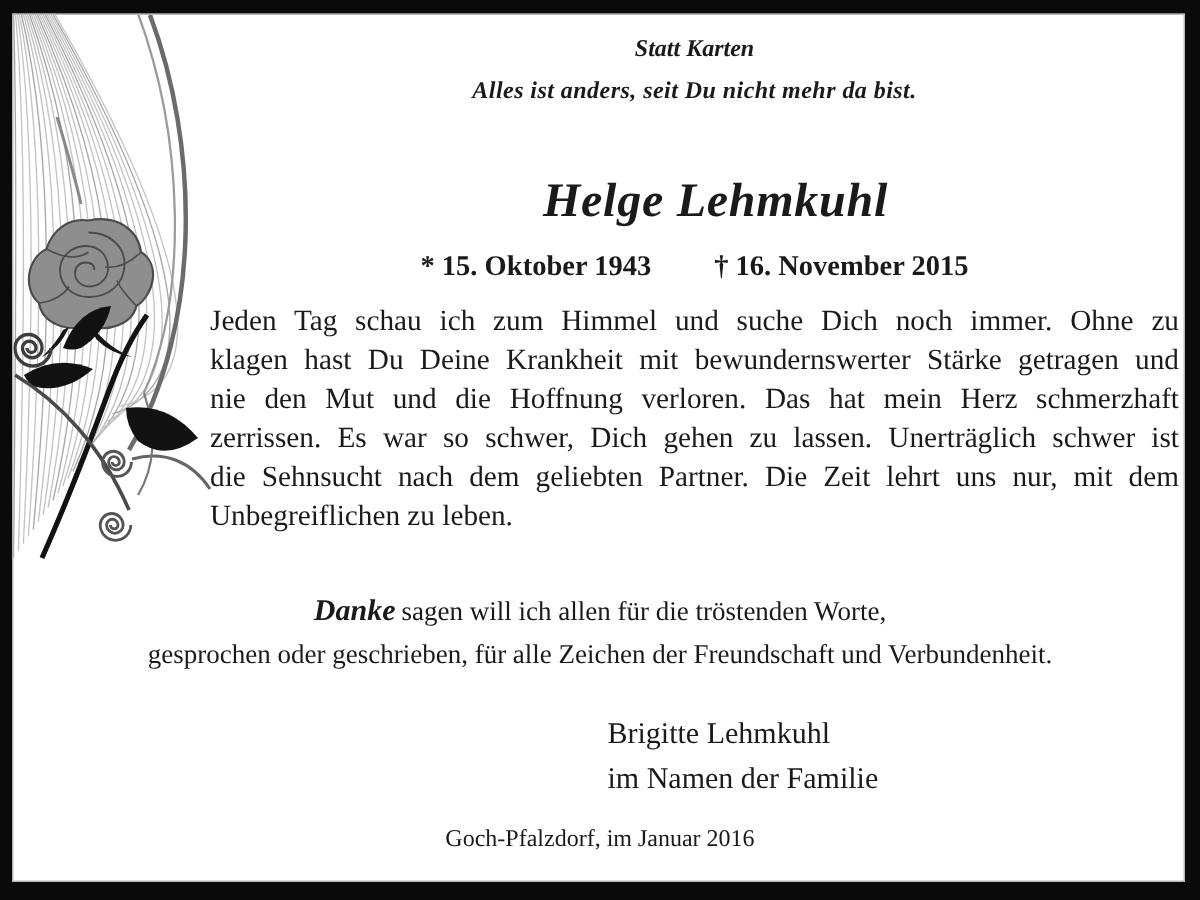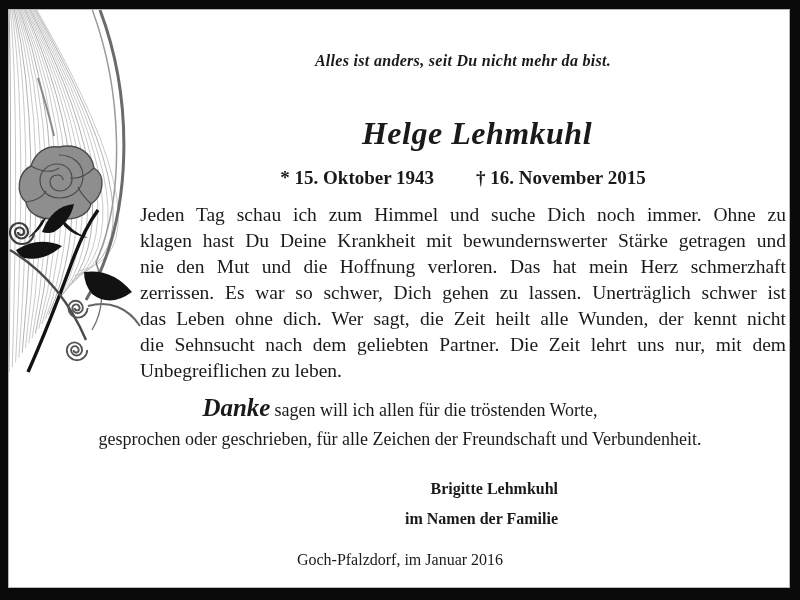--- a/index.html
+++ b/index.html
@@ -24,22 +24,22 @@
     font-size:32px; font-weight:bold; font-style:italic; letter-spacing:.5px;}
   .dates{left:132px; top:158px; width:646px; text-align:center;
     font-size:19px; font-weight:bold;}
   .dates span{margin:0 21px; white-space:nowrap;}
   .bodytext{left:132px; top:193px; width:646px;
     font-size:19.5px; line-height:26px;}
   .jline{text-align:justify; text-align-last:justify;}
   .jline:last-child{text-align-last:left;}
   .thanks{left:20px; top:384px; width:744px; text-align:center;
     font-size:18px; line-height:29px;}
-  .danke{font-size:25px; font-weight:bold; font-style:italic; margin-right:4px;margin-top:23px;}
-  .sig{left:397px; top:465px; font-size:16px; font-weight:bold; line-height:30px; text-align:right;}
+  .danke{font-size:20px; font-weight:bold; font-style:italic; margin-right:4px;margin-top:23px;}
+  .sig{left:397px; top:465px; font-size:20px; font-weight:normal; line-height:30px; text-align:left;}
   .place{left:20px; top:542px; width:744px; text-align:center; font-size:16px;}
   [data-interactable]{cursor:default;}
 </style>
 </head>
 <body>
 
 <div class="page" data-interactable="false">
 
   <svg class="ornament" viewBox="0 0 800 600" data-interactable="false" xmlns="http://www.w3.org/2000/svg">
     <g id="fan-lines">
@@ -85,33 +85,33 @@
 
     <path d="M 42 232 Q 52 206 74 204 Q 70 222 54 232 Q 48 234 42 232 Z" fill="#121212"></path>
     <path d="M 16 250 Q 38 236 62 246 Q 44 262 24 258 Q 18 255 16 250 Z" fill="#121212"></path>
     <path d="M 84 272 Q 112 268 132 292 Q 110 308 92 294 Q 84 284 84 272 Z" fill="#121212"></path>
 
     <path d="M 12 0 a12 12 0 0 1 -24 0 a9 9 0 0 1 18 0 a6.5 6.5 0 0 1 -13 0 a4.5 4.5 0 0 1 9 0 a3 3 0 0 1 -6 0" transform="translate(22,232)" fill="none" stroke="#3d3d3d" stroke-width="2.2"></path>
     <path d="M 12 0 a12 12 0 0 1 -24 0 a9 9 0 0 1 18 0 a6.5 6.5 0 0 1 -13 0 a4.5 4.5 0 0 1 9 0 a3 3 0 0 1 -6 0" transform="translate(78,308) scale(0.8)" fill="none" stroke="#555" stroke-width="2.4"></path>
     <path d="M 12 0 a12 12 0 0 1 -24 0 a9 9 0 0 1 18 0 a6.5 6.5 0 0 1 -13 0 a4.5 4.5 0 0 1 9 0 a3 3 0 0 1 -6 0" transform="translate(77,350) scale(0.85)" fill="none" stroke="#555" stroke-width="2.2"></path>
   </svg>
 
+  <div class="abs pre-line" data-interactable="false">Statt Karten</div>
   <div class="abs motto" data-interactable="false">Alles ist anders, seit Du nicht mehr da bist.</div>
   <h1 class="abs name" data-interactable="false">Helge Lehmkuhl</h1>
 
   <div class="abs dates" data-interactable="false">
     <span data-interactable="false">* 15. Oktober 1943</span><span data-interactable="false">† 16. November 2015</span>
   </div>
 
   <div class="abs bodytext" data-interactable="false">
       <div class="jline" data-interactable="false">Jeden Tag schau ich zum Himmel und suche Dich noch immer. Ohne zu</div>
       <div class="jline" data-interactable="false">klagen hast Du Deine Krankheit mit bewundernswerter Stärke getragen und</div>
       <div class="jline" data-interactable="false">nie den Mut und die Hoffnung verloren. Das hat mein Herz schmerzhaft</div>
       <div class="jline" data-interactable="false">zerrissen. Es war so schwer, Dich gehen zu lassen. Unerträglich schwer ist</div>
-      <div class="jline" data-interactable="false">das Leben ohne dich. Wer sagt, die Zeit heilt alle Wunden, der kennt nicht</div>
       <div class="jline" data-interactable="false">die Sehnsucht nach dem geliebten Partner. Die Zeit lehrt uns nur, mit dem</div>
       <div class="jline" data-interactable="false">Unbegreiflichen zu leben.</div>
     </div>
 
   <div class="abs thanks" data-interactable="false">
     <div data-interactable="false"><span class="danke" data-interactable="false">Danke</span><span data-interactable="false">sagen will ich allen für die tröstenden Worte,</span></div>
     <div data-interactable="false">gesprochen oder geschrieben, für alle Zeichen der Freundschaft und Verbundenheit.</div>
   </div>
 
   <div class="abs sig" data-interactable="false">

